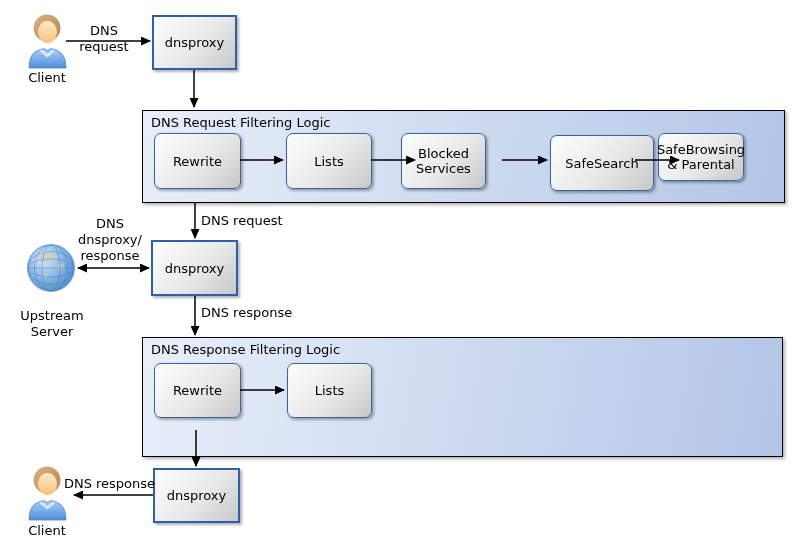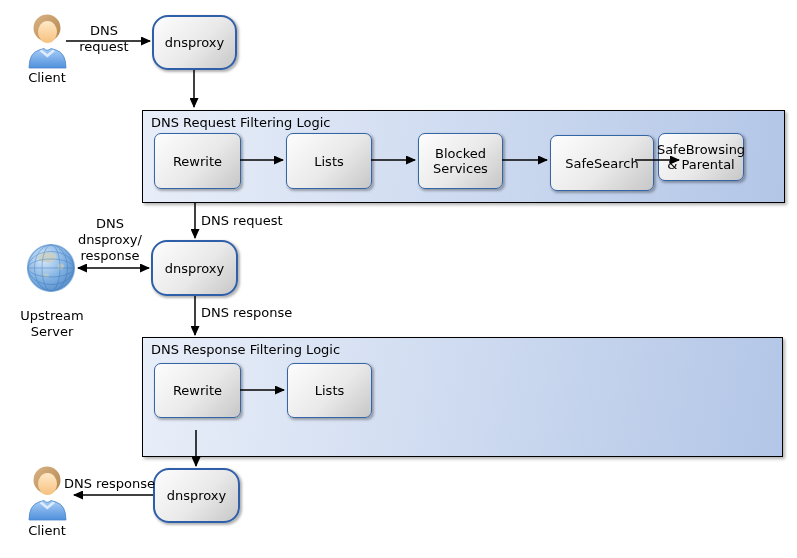--- a/index.html
+++ b/index.html
@@ -26,21 +26,21 @@
   .box {
     position: absolute;
     border: 1.5px solid var(--box-border, #3465a4);
     border-radius: 7px;
     background: linear-gradient(135deg, var(--box-fill-light, #fdfdfd) 0%, #e9e9e9 55%, var(--box-fill-dark, #c7c7c7) 100%);
     box-shadow: 1.5px 1.5px 2.5px rgba(0,0,0,0.30);
     display: flex; align-items: center; justify-content: center;
     text-align: center; white-space: pre-line; line-height: 15px;
     box-sizing: border-box; padding: 1px;
   }
-  .proxy { border: 2px solid var(--proxy-border, #2e5fa8); border-radius: 16px; }
+  .proxy { border: 2px solid var(--proxy-border, #2e5fa8); border-radius: 0; }
   .arrows { position: absolute; left: 0; top: 0; z-index: 10; pointer-events: none; }
   .icon { position: absolute; }
 </style>
 </head>
 <body>
 
 <div class="canvas" style="--container-fill-left: #e9eff9; --container-fill-right: #b3c6e7; --container-border: #000000; --box-border: #3465a4; --proxy-border: #2e5fa8; --box-fill-light: #fdfdfd; --box-fill-dark: #c7c7c7; --arrow: #000000; --text: #000000;">
 
   <div class="icon" style="left:26px; top:12px; width:42px; height:57px;">
     <svg width="42" height="57" viewBox="0 0 42 57">
@@ -103,21 +103,21 @@
   <div class="lbl c" style="left:17px; top:523px; width:60px;">Client</div>
 
   <div class="box proxy" style="left:152px; top:15px; width:85px; height:55px;">dnsproxy</div>
   <div class="box proxy" style="left:151px; top:240px; width:87px; height:56px;">dnsproxy</div>
   <div class="box proxy" style="left:153px; top:468px; width:87px; height:55px;">dnsproxy</div>
 
   <div class="group" style="left:142px; top:110px; width:643px; height:93px;">
     <div class="group-title">DNS Request Filtering Logic</div>
     <div class="box" style="left:11px;  top:22px; width:87px; height:56px;">Rewrite</div>
     <div class="box" style="left:143px; top:22px; width:86px; height:56px;">Lists</div>
-    <div class="box" style="left:275px; top:22px; width:85px; height:56px;">Blocked
+    <div class="box" style="left:258px; top:22px; width:85px; height:56px;">Blocked
 Services</div>
     <div class="box" style="left:407px; top:24px; width:104px; height:56px;">SafeSearch</div>
     <div class="box" style="left:515px; top:22px; width:86px; height:48px;">SafeBrowsing
 &amp; Parental</div>
   </div>
 
   <div class="group" style="left:142px; top:337px; width:641px; height:120px;">
     <div class="group-title">DNS Response Filtering Logic</div>
     <div class="box" style="left:11px;  top:25px; width:87px; height:55px;">Rewrite</div>
     <div class="box" style="left:144px; top:25px; width:85px; height:55px;">Lists</div>

